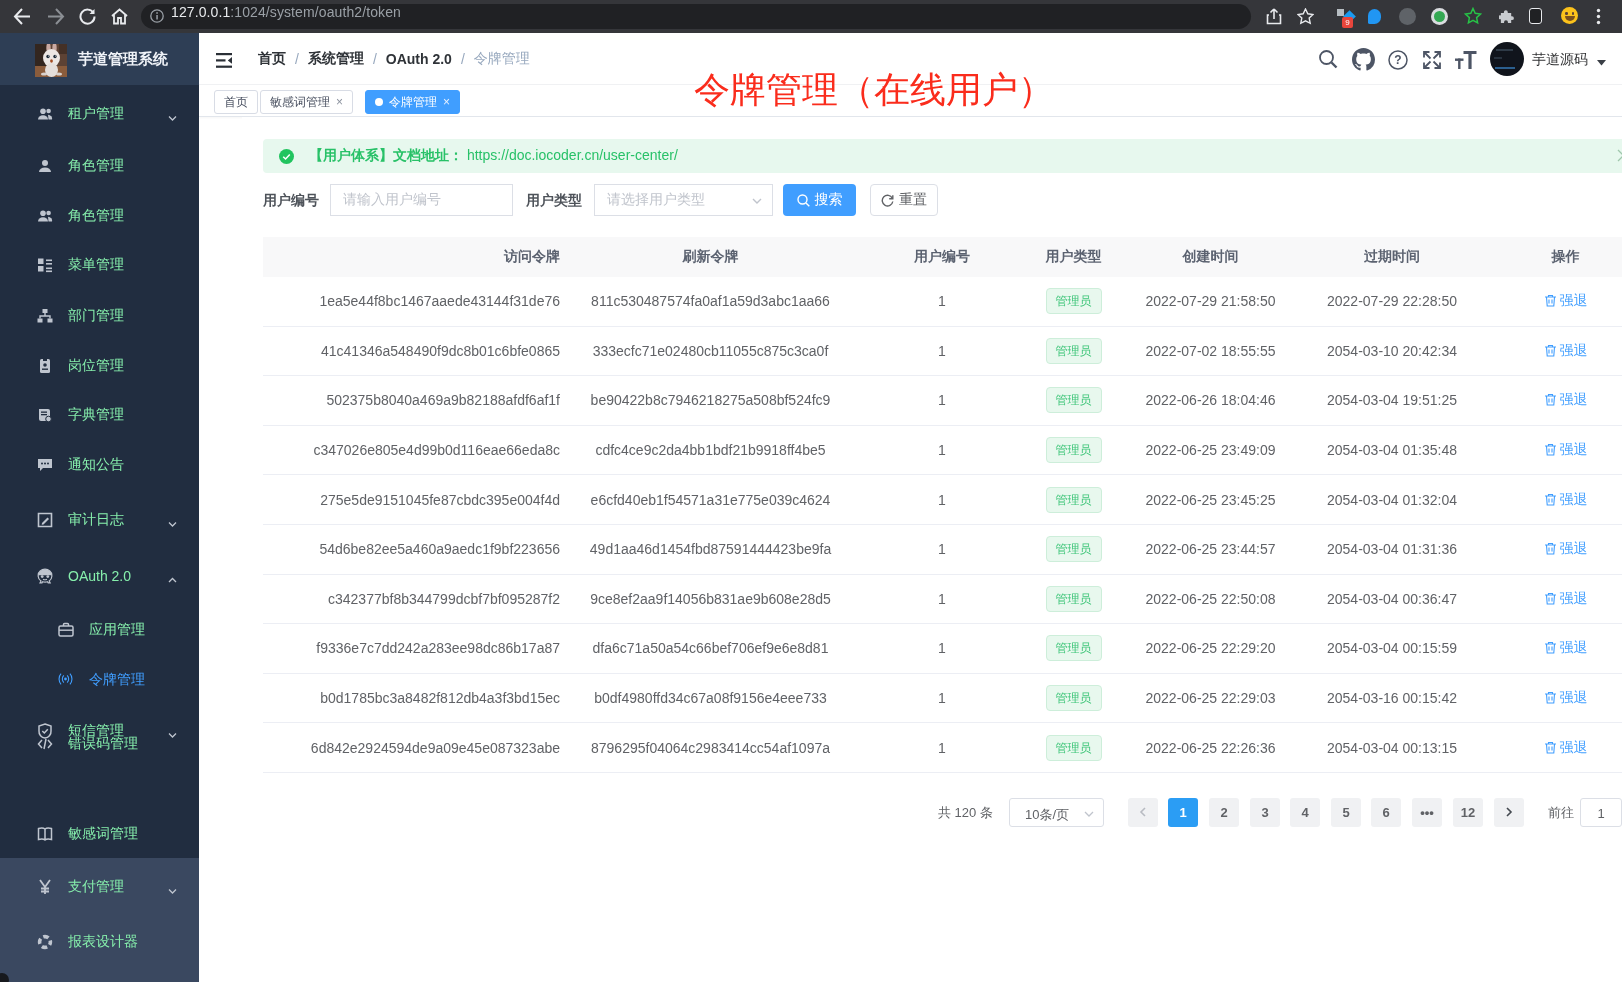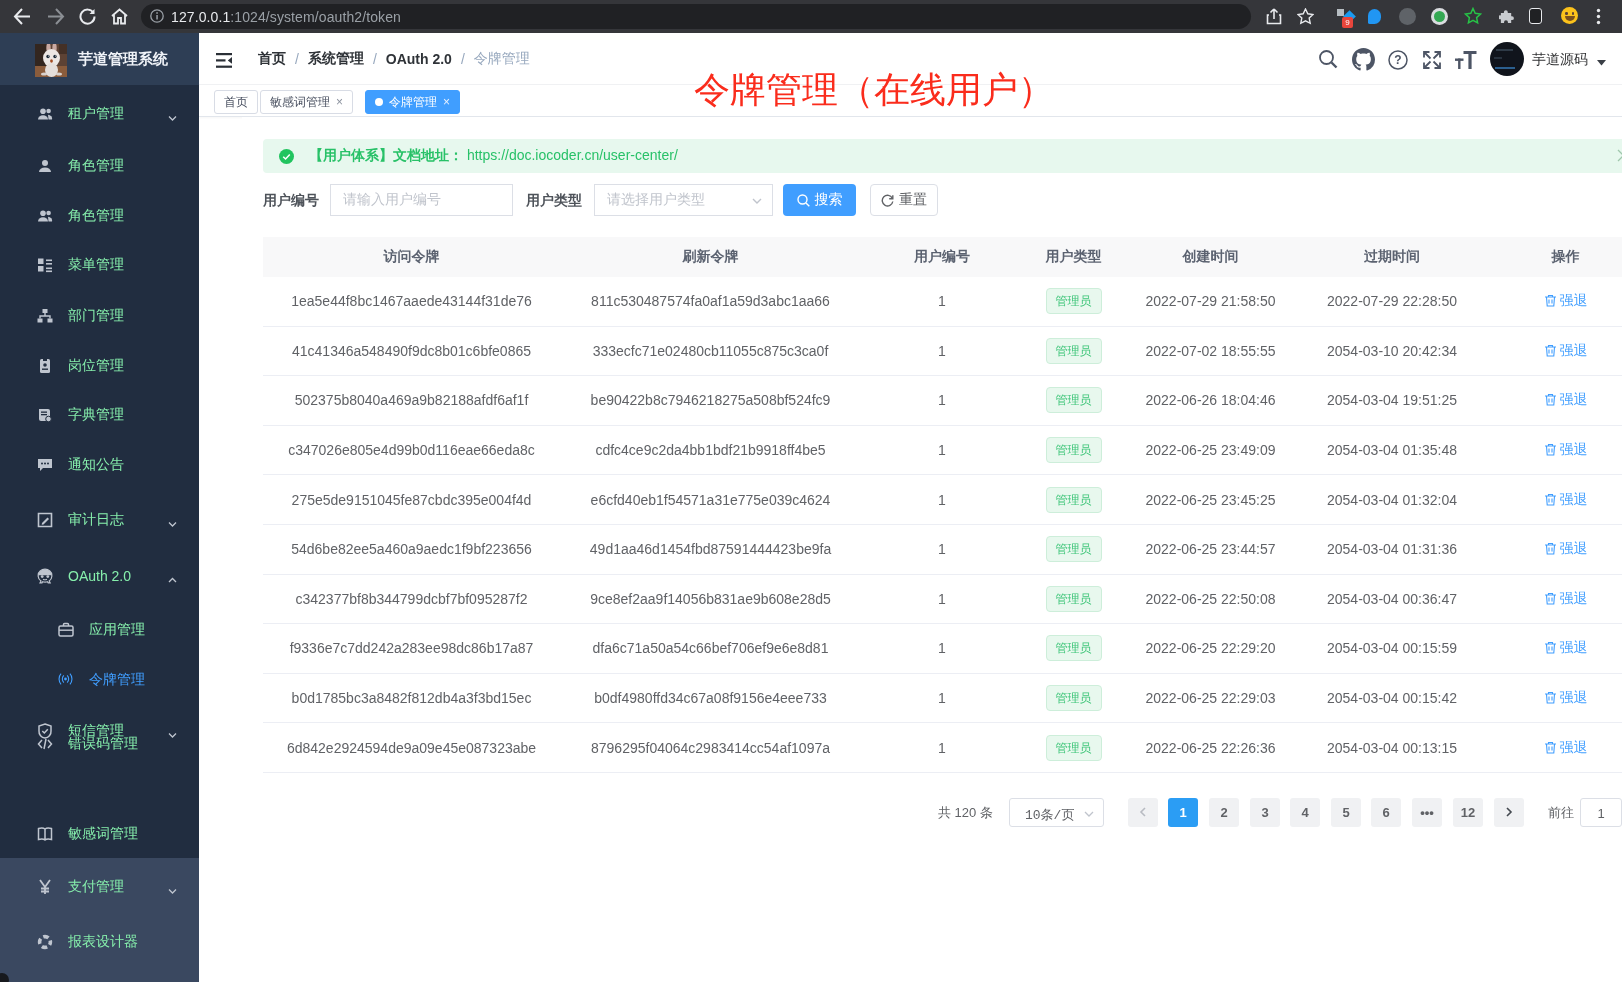--- a/index.html
+++ b/index.html
@@ -2,21 +2,21 @@
 <html lang="zh"><head>
 <meta charset="UTF-8">
 <style>
   * { margin:0; padding:0; box-sizing:border-box; }
   html,body { width:1622px; height:982px; overflow:hidden; background:#fff;
     font-family:"Liberation Sans", sans-serif; }
   .abs { position:absolute; }
 
   
   #chrome { position:absolute; left:0; top:0; width:1622px; height:33px; background:#35363a; }
-  #urlpill { position:absolute; left:141px; top:4px; width:1110px; height:25px; border-radius:13px; background:#202124; display:flex; align-items:center; }
+  #urlpill { position:absolute; left:141px; top:4px; width:1110px; height:25px; border-radius:13px; background:#202124; display:flex; }
   #urlpill .url { font-size:14px; color:#e8eaed; margin-left:30px; letter-spacing:0.1px;}
   #urlpill .url .dim { color:#9aa0a6; }
 
   
   #sidebar { position:absolute; left:0; top:33px; width:199px; height:949px; background:#212d40; }
   #logo { position:absolute; left:0; top:0; width:199px; height:52px; background:#2e3e55; }
   #logo .txt { position:absolute; left:78px; top:17px; color:#f0f3f8; font-size:15px; font-weight:bold; }
   #sb-bottom { position:absolute; left:0; top:825px; width:199px; height:124px; background:#3a4860; }
   .mi { position:absolute; left:0; width:199px; height:50px; color:#86efac; font-size:14px; }
   .mi .ic { position:absolute; left:37px; top:50%; transform:translateY(-50%); width:16px; height:16px; }
@@ -52,21 +52,21 @@
   .fbox { position:absolute; top:67px; height:32px; border:1px solid #dcdfe6; border-radius:0; background:#fff; font-size:14px; color:#c0c4cc; display:flex; align-items:center; }
   .btn { position:absolute; top:67px; height:32px; border-radius:4px; font-size:14px; display:flex; align-items:center; justify-content:center; }
   #btn-search { left:541px; width:73px; background:#409eff; color:#fff; }
   #btn-reset { left:628px; width:68px; background:#fff; border:1px solid #dcdfe6; color:#606266; }
 
   
   #table { position:absolute; left:21px; top:120px; width:1382px; }
   #thead { display:flex; height:40px; background:#f8f8f9; align-items:center; color:#5b6270; font-weight:bold; font-size:14px; }
   .tr { display:flex; height:49.6px; align-items:center; border-bottom:1px solid #eceef4; color:#606266; font-size:14px; }
   .c { text-align:center; }
-  .c1 { width:297px; } .c2 { width:301px; } .c3 { width:162px; } .c4 { width:101px; }
+  .c1 { width:297px;text-align:right; } .c2 { width:301px; } .c3 { width:162px; } .c4 { width:101px; }
   .c5 { width:173px; } .c6 { width:190px; } .c7 { width:157px; }
   .gtag { display:inline-block; width:56px; height:26px; line-height:24px; background:#e8f8ee; border:1px solid #cdeeda; color:#3ec579; border-radius:4px; font-size:12px; }
   .op { color:#409eff; }
 
   
   #pager { position:absolute; left:0; top:679px; width:1403px; height:30px; font-size:13px; color:#606266; }
   .pbtn { position:absolute; top:2px; width:30px; height:29px; background:#f0f1f3; border-radius:3px; text-align:center; line-height:29px; font-weight:bold; color:#606266; }
   .pbtn.on { background:#2b9df4; color:#fff; }
 
   
@@ -472,42 +472,42 @@
           <div class="c c7 op"><svg width="13" height="13" viewBox="0 0 13 13" style="vertical-align:-2px;margin-right:3px">
               <path d="M1 3 H12 M4.5 3 V1.5 H8.5 V3 M2.5 3 L3.2 12 H9.8 L10.5 3 M5 5.5 V9.5 M8 5.5 V9.5" stroke="#409eff" stroke-width="1.1" fill="none"></path>
             </svg>强退</div>
         </div>
         <div class="tr">
           <div class="c c1">b0d1785bc3a8482f812db4a3f3bd15ec</div>
           <div class="c c2">b0df4980ffd34c67a08f9156e4eee733</div>
           <div class="c c3">1</div>
           <div class="c c4"><span class="gtag">管理员</span></div>
           <div class="c c5">2022-06-25 22:29:03</div>
-          <div class="c c6">2054-03-04 00:15:42</div>
+          <div class="c c6">2054-03-16 00:15:42</div>
           <div class="c c7 op"><svg width="13" height="13" viewBox="0 0 13 13" style="vertical-align:-2px;margin-right:3px">
               <path d="M1 3 H12 M4.5 3 V1.5 H8.5 V3 M2.5 3 L3.2 12 H9.8 L10.5 3 M5 5.5 V9.5 M8 5.5 V9.5" stroke="#409eff" stroke-width="1.1" fill="none"></path>
             </svg>强退</div>
         </div>
         <div class="tr">
           <div class="c c1">6d842e2924594de9a09e45e087323abe</div>
           <div class="c c2">8796295f04064c2983414cc54af1097a</div>
           <div class="c c3">1</div>
           <div class="c c4"><span class="gtag">管理员</span></div>
           <div class="c c5">2022-06-25 22:26:36</div>
           <div class="c c6">2054-03-04 00:13:15</div>
           <div class="c c7 op"><svg width="13" height="13" viewBox="0 0 13 13" style="vertical-align:-2px;margin-right:3px">
               <path d="M1 3 H12 M4.5 3 V1.5 H8.5 V3 M2.5 3 L3.2 12 H9.8 L10.5 3 M5 5.5 V9.5 M8 5.5 V9.5" stroke="#409eff" stroke-width="1.1" fill="none"></path>
             </svg>强退</div>
         </div>
       </div>
   </div>
 
   <div id="pager">
       <span style="position:absolute;left:696px;top:8px">共 120 条</span>
-      <div style="position:absolute;left:767px;top:2px;width:95px;height:29px;border:1px solid #dcdfe6;border-radius:3px;font-family:Liberation Mono, monospace;">
+      <div style="position:absolute;left:767px;top:2px;width:95px;height:29px;border:1px solid #dcdfe6;border-radius:3px;">
         <span style="position:absolute;left:15px;top:7px">10条/页</span>
         <svg style="position:absolute;right:9px;top:12px" width="10" height="6" viewBox="0 0 10 6">
           <path d="M1 1 L5 5 L9 1" stroke="#c0c4cc" stroke-width="1.3" fill="none"></path>
         </svg>
       </div>
       <div class="pbtn" style="left:886px;color:#a8abb2"><svg width="10" height="10" viewBox="0 0 10 10" style="margin-top:9px">
           <path d="M7 1 L3 5 L7 9" stroke="#b8bbc2" stroke-width="1.6" fill="none"></path>
         </svg></div>
       <div class="pbtn on" style="left:926px;">1</div>
       <div class="pbtn" style="left:967px;">2</div>

